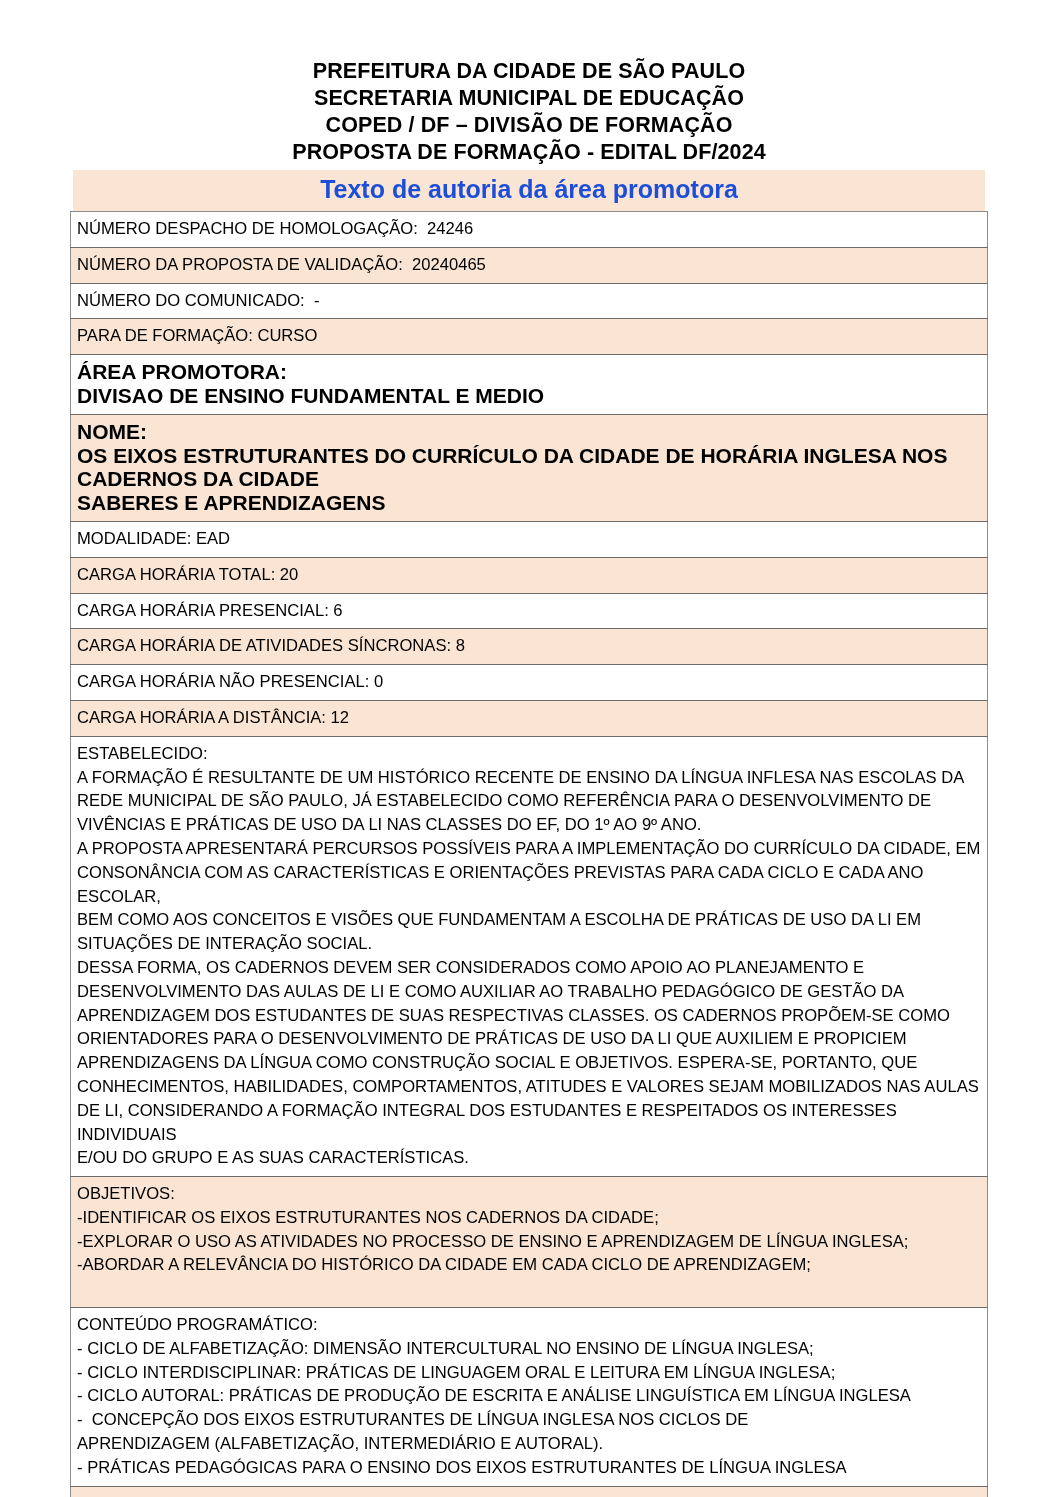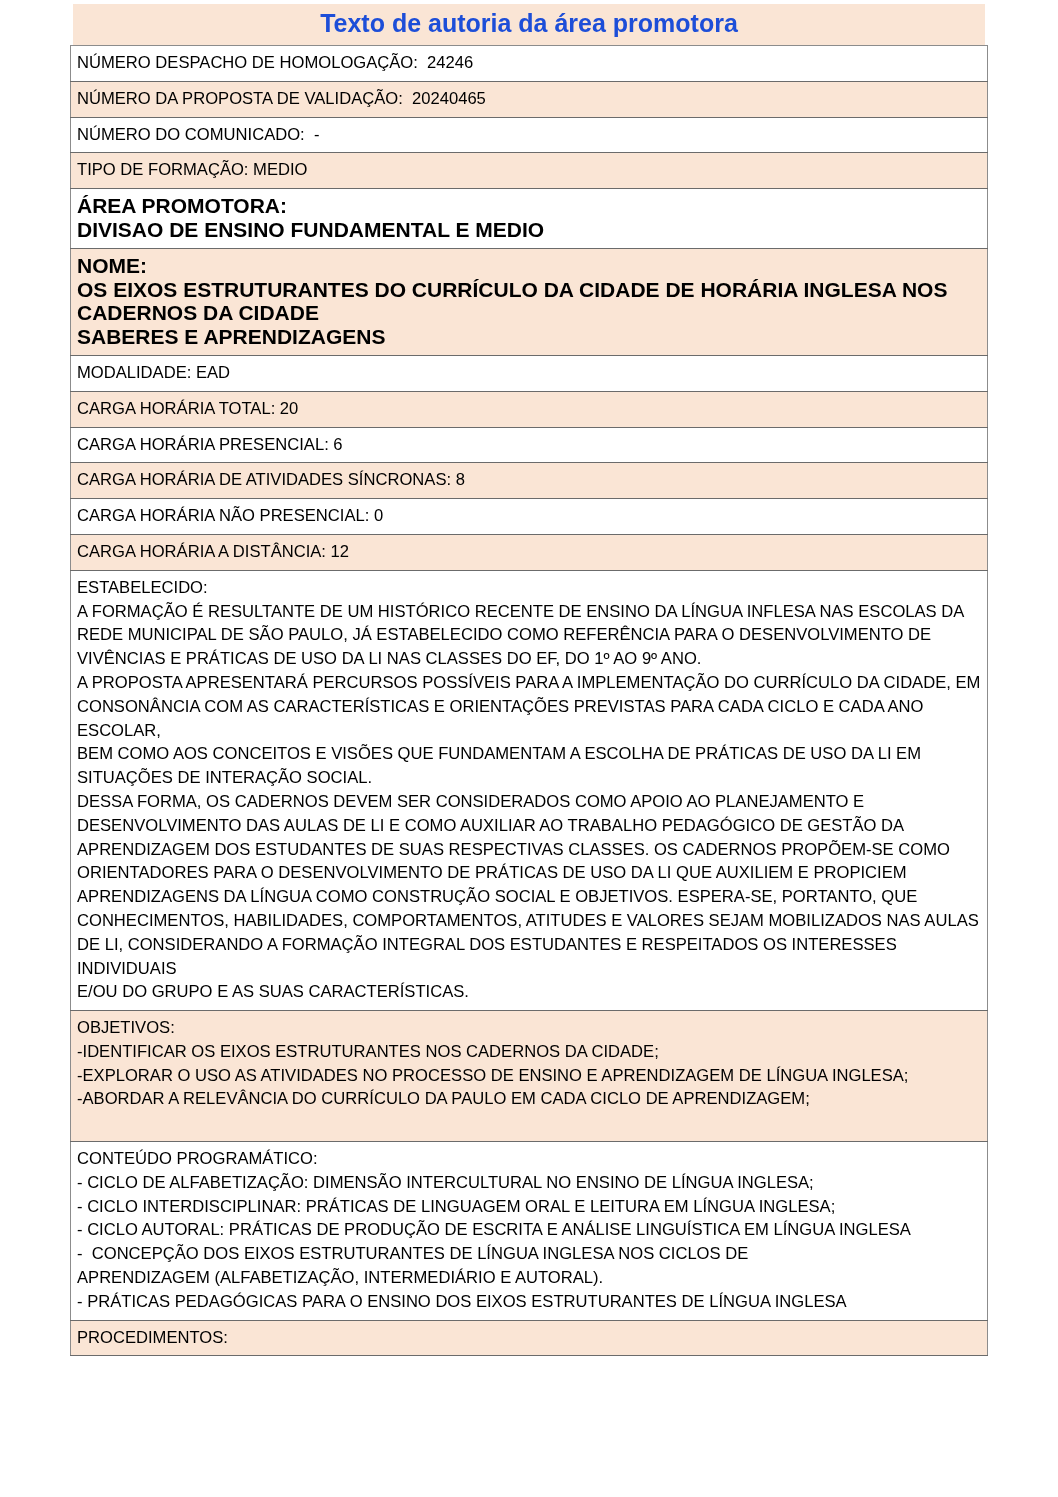--- a/index.html
+++ b/index.html
@@ -82,20 +82,26 @@
   .spacer-line {
     display: block;
     height: 23.8px;
   }
 </style>
 </head>
 <body>
 
 <div class="page">
 
+  <div class="title-block">
+    <div class="title-line">PREFEITURA DA CIDADE DE SÃO PAULO</div>
+    <div class="title-line">SECRETARIA MUNICIPAL DE EDUCAÇÃO</div>
+    <div class="title-line">COPED / DF – DIVISÃO DE FORMAÇÃO</div>
+    <div class="title-line">PROPOSTA DE FORMAÇÃO - EDITAL DF/2024</div>
+  </div>
 
   <div class="banner">
     <div class="banner-text">Texto de autoria da área promotora</div>
   </div>
 
   <table class="doc-table">
     <tbody>
         <tr>
           <td>
             <span class="ln">NÚMERO DESPACHO DE HOMOLOGAÇÃO:  24246</span>
@@ -106,21 +112,21 @@
             <span class="ln">NÚMERO DA PROPOSTA DE VALIDAÇÃO:  20240465</span>
           </td>
         </tr>
         <tr>
           <td>
             <span class="ln">NÚMERO DO COMUNICADO:  -</span>
           </td>
         </tr>
         <tr class="shaded">
           <td>
-            <span class="ln">TIPO DE FORMAÇÃO: MEDIO</span>
+            <span class="ln">PARA DE FORMAÇÃO: CURSO</span>
           </td>
         </tr>
         <tr>
           <td class="bold">
             <span class="ln">ÁREA PROMOTORA:</span>
             <span class="ln">DIVISAO DE ENSINO FUNDAMENTAL E MEDIO</span>
           </td>
         </tr>
         <tr class="shaded">
           <td class="bold">
@@ -177,21 +183,21 @@
             <span class="ln">CONHECIMENTOS, HABILIDADES, COMPORTAMENTOS, ATITUDES E VALORES SEJAM MOBILIZADOS NAS AULAS</span>
             <span class="ln">DE LI, CONSIDERANDO A FORMAÇÃO INTEGRAL DOS ESTUDANTES E RESPEITADOS OS INTERESSES INDIVIDUAIS</span>
             <span class="ln">E/OU DO GRUPO E AS SUAS CARACTERÍSTICAS.</span>
           </td>
         </tr>
         <tr class="shaded">
           <td class="pad-block">
             <span class="ln">OBJETIVOS:</span>
             <span class="ln">-IDENTIFICAR OS EIXOS ESTRUTURANTES NOS CADERNOS DA CIDADE;</span>
             <span class="ln">-EXPLORAR O USO AS ATIVIDADES NO PROCESSO DE ENSINO E APRENDIZAGEM DE LÍNGUA INGLESA;</span>
-            <span class="ln">-ABORDAR A RELEVÂNCIA DO CURRÍCULO DA PAULO EM CADA CICLO DE APRENDIZAGEM;</span>
+            <span class="ln">-ABORDAR A RELEVÂNCIA DO HISTÓRICO DA CIDADE EM CADA CICLO DE APRENDIZAGEM;</span>
             <span class="spacer-line"></span>
           </td>
         </tr>
         <tr>
           <td>
             <span class="ln">CONTEÚDO PROGRAMÁTICO:</span>
             <span class="ln">- CICLO DE ALFABETIZAÇÃO: DIMENSÃO INTERCULTURAL NO ENSINO DE LÍNGUA INGLESA;</span>
             <span class="ln">- CICLO INTERDISCIPLINAR: PRÁTICAS DE LINGUAGEM ORAL E LEITURA EM LÍNGUA INGLESA;</span>
             <span class="ln">- CICLO AUTORAL: PRÁTICAS DE PRODUÇÃO DE ESCRITA E ANÁLISE LINGUÍSTICA EM LÍNGUA INGLESA</span>
             <span class="ln">-  CONCEPÇÃO DOS EIXOS ESTRUTURANTES DE LÍNGUA INGLESA NOS CICLOS DE</span>

